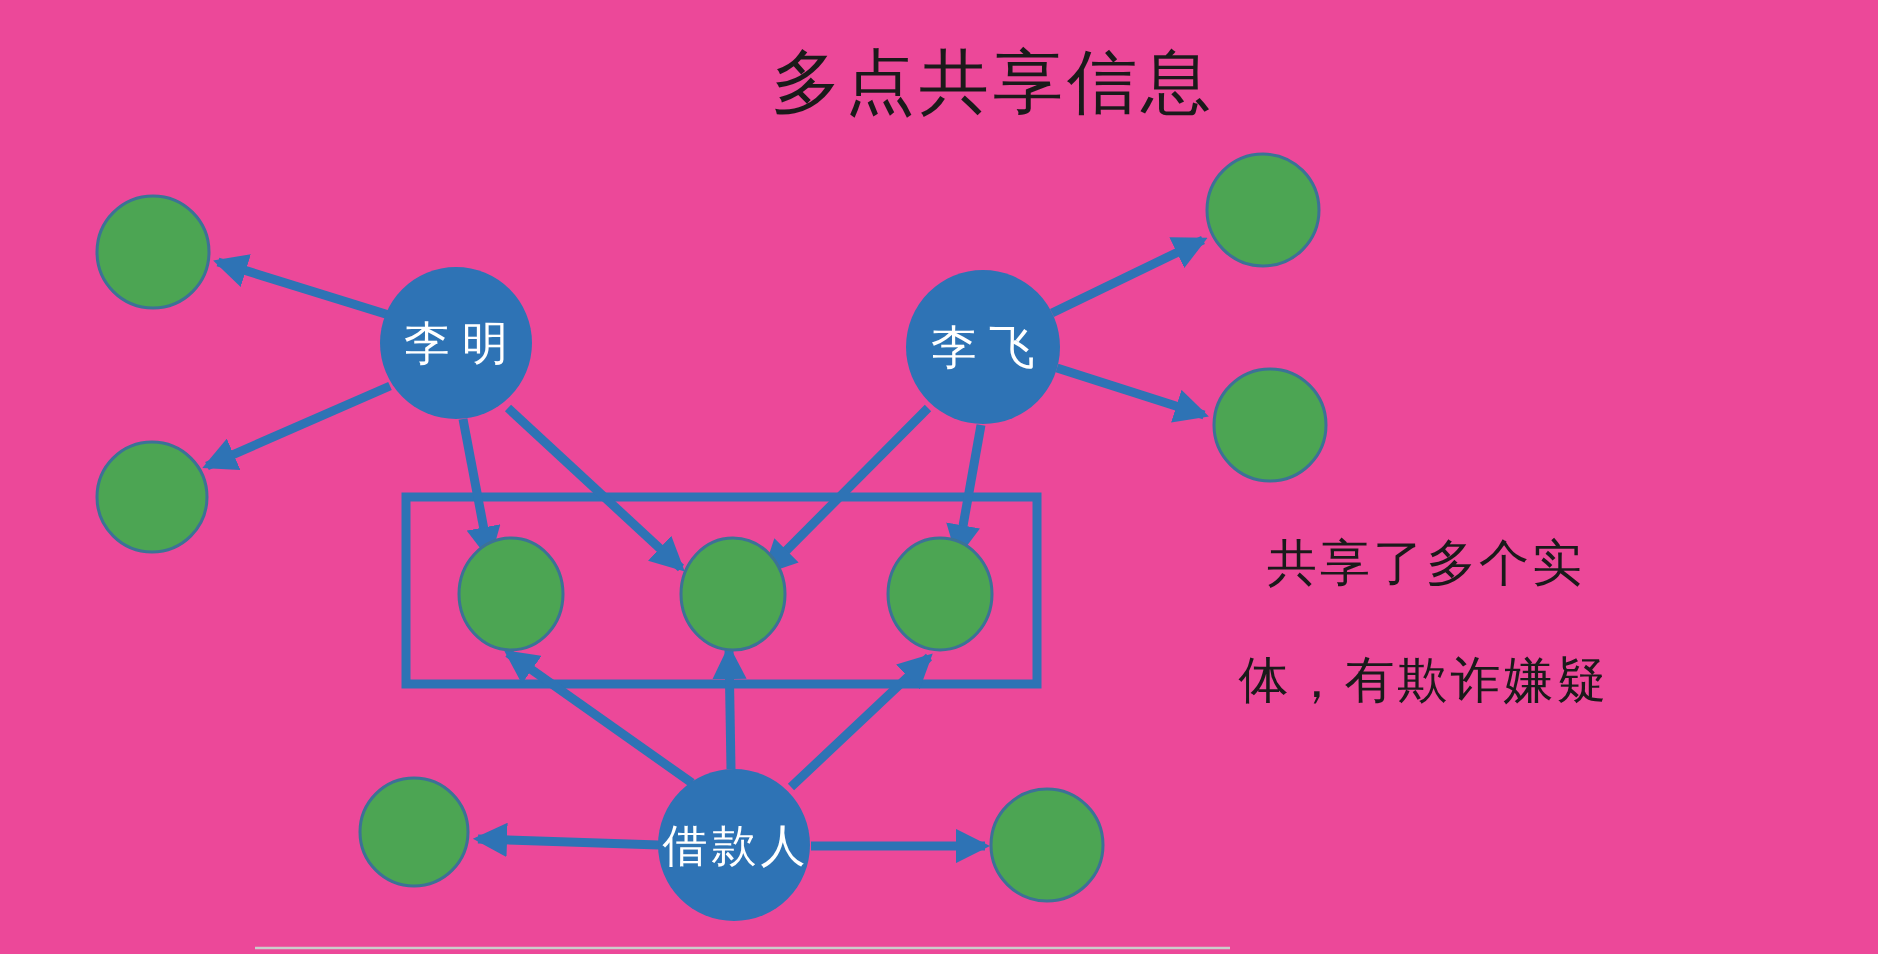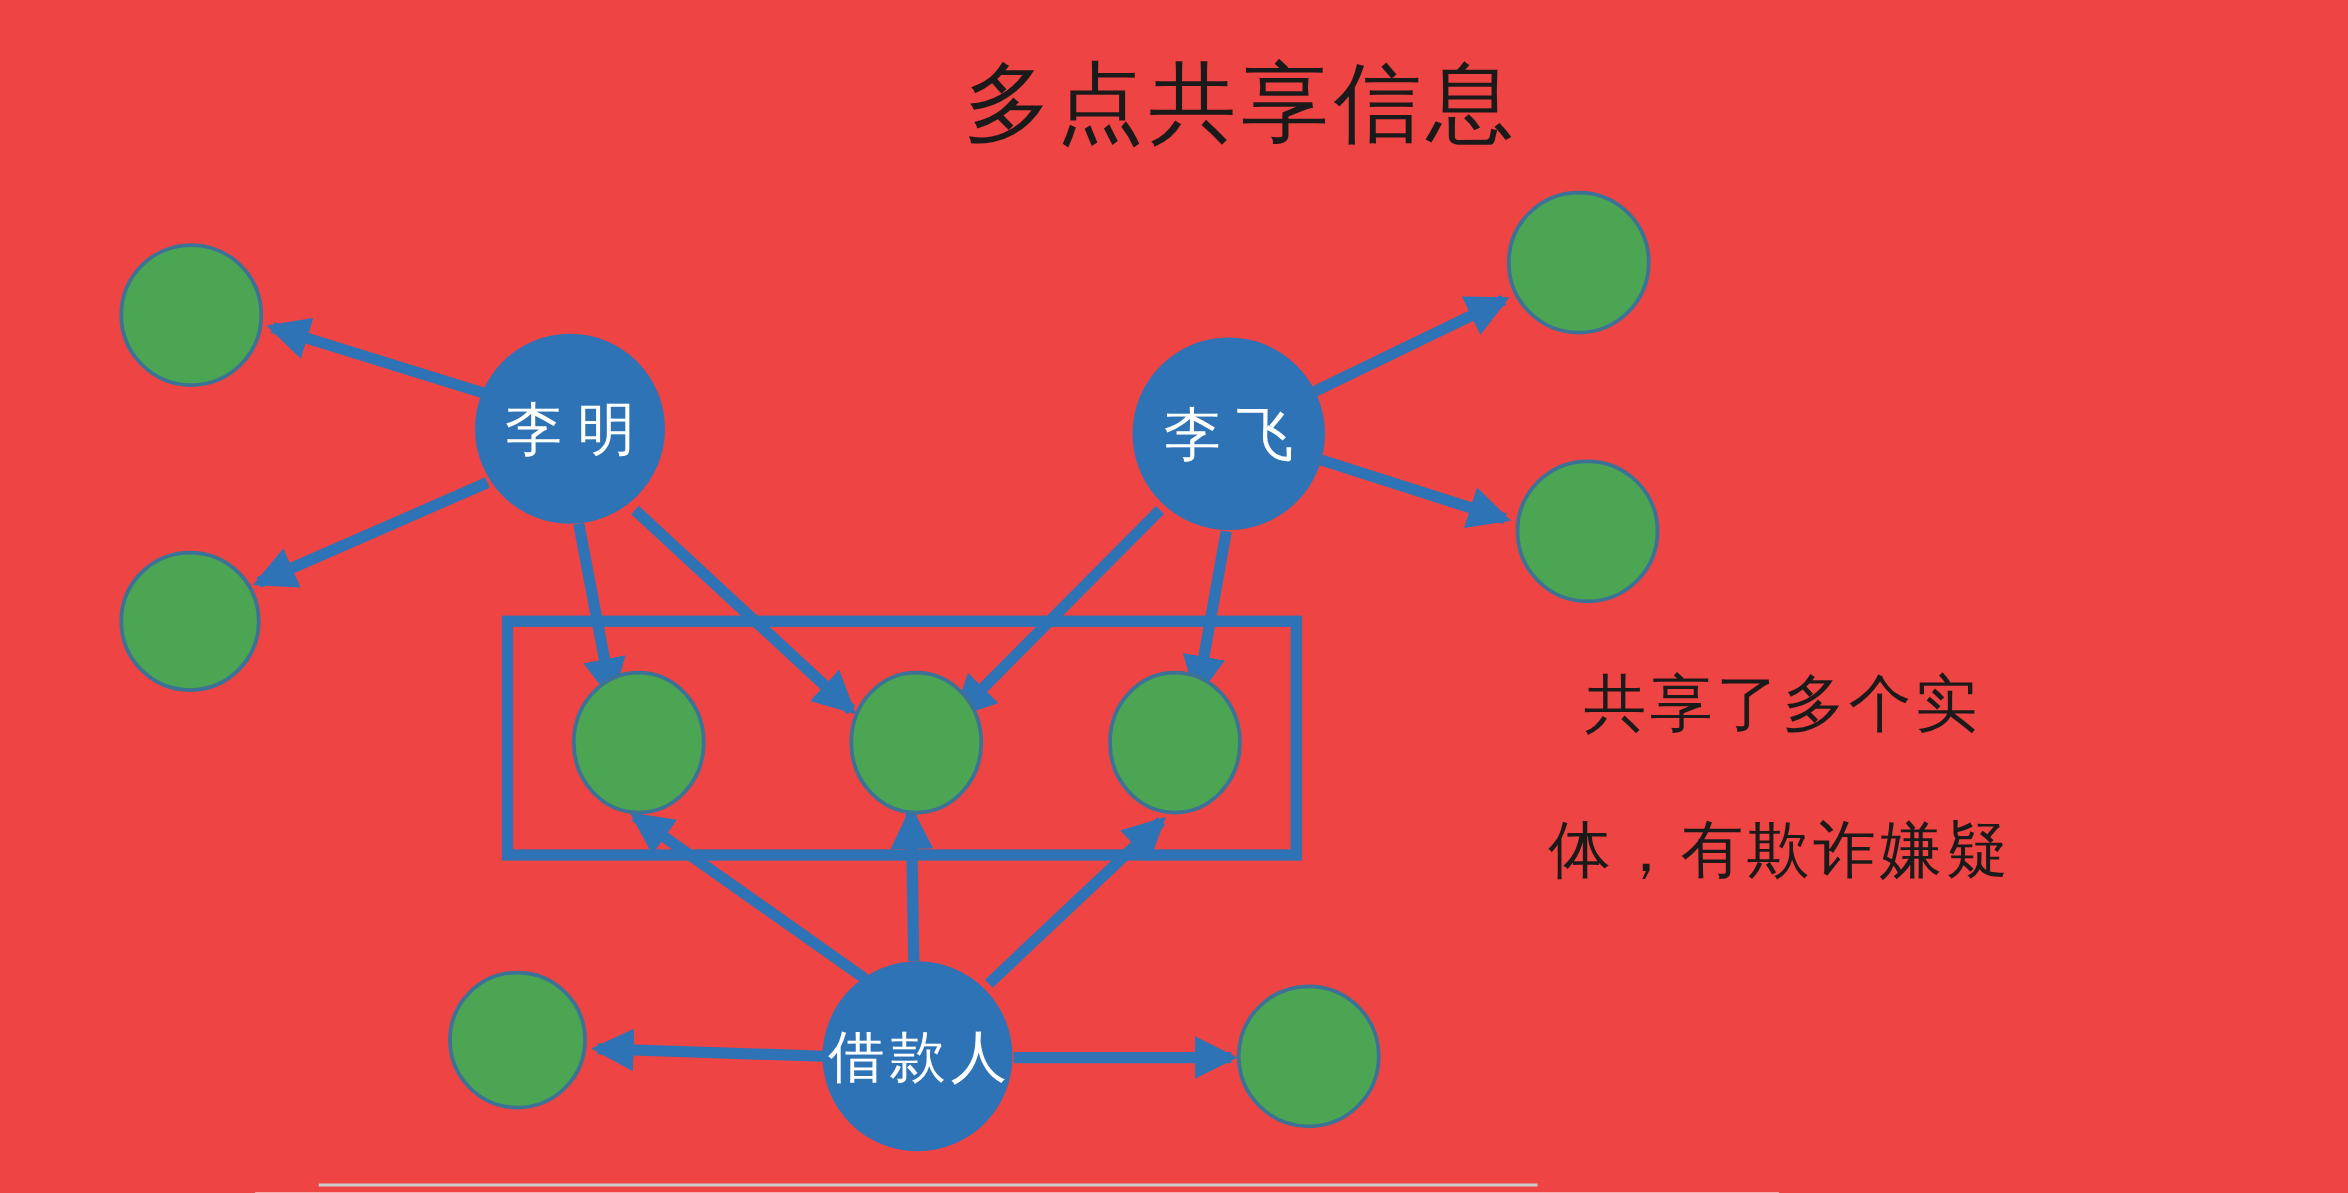--- a/index.html
+++ b/index.html
@@ -1,19 +1,19 @@
 <!DOCTYPE html>
 <html><head>
 <meta charset="utf-8">
 <style>
   html,body { margin:0; padding:0; background:#ffffff; }
   .canvas {
     position:relative;
     width:1878px; height:954px;
-    background:#ef4444;
+    background:#ec4899;
     overflow:hidden;
     font-family:"DejaVu Serif","Liberation Serif",serif;
   }
   svg { display:block; }
   .title-text   { font-family:"DejaVu Serif","Liberation Serif",serif; font-size:70px; letter-spacing:4px; fill:#1a1a1a; }
   .side-text    { font-family:"DejaVu Serif","Liberation Serif",serif; font-size:50px; letter-spacing:3px; fill:#1a1a1a; }
   .node-label   { font-family:"DejaVu Serif","Liberation Serif",serif; font-size:46px; letter-spacing:12px; fill:#ffffff; }
   .node-label-3 { font-family:"DejaVu Serif","Liberation Serif",serif; font-size:45px; letter-spacing:4px;  fill:#ffffff; }
   .edge   { stroke:#2e73b5; stroke-width:9; fill:none; }
   .person { fill:#2e73b5; stroke:none; }

